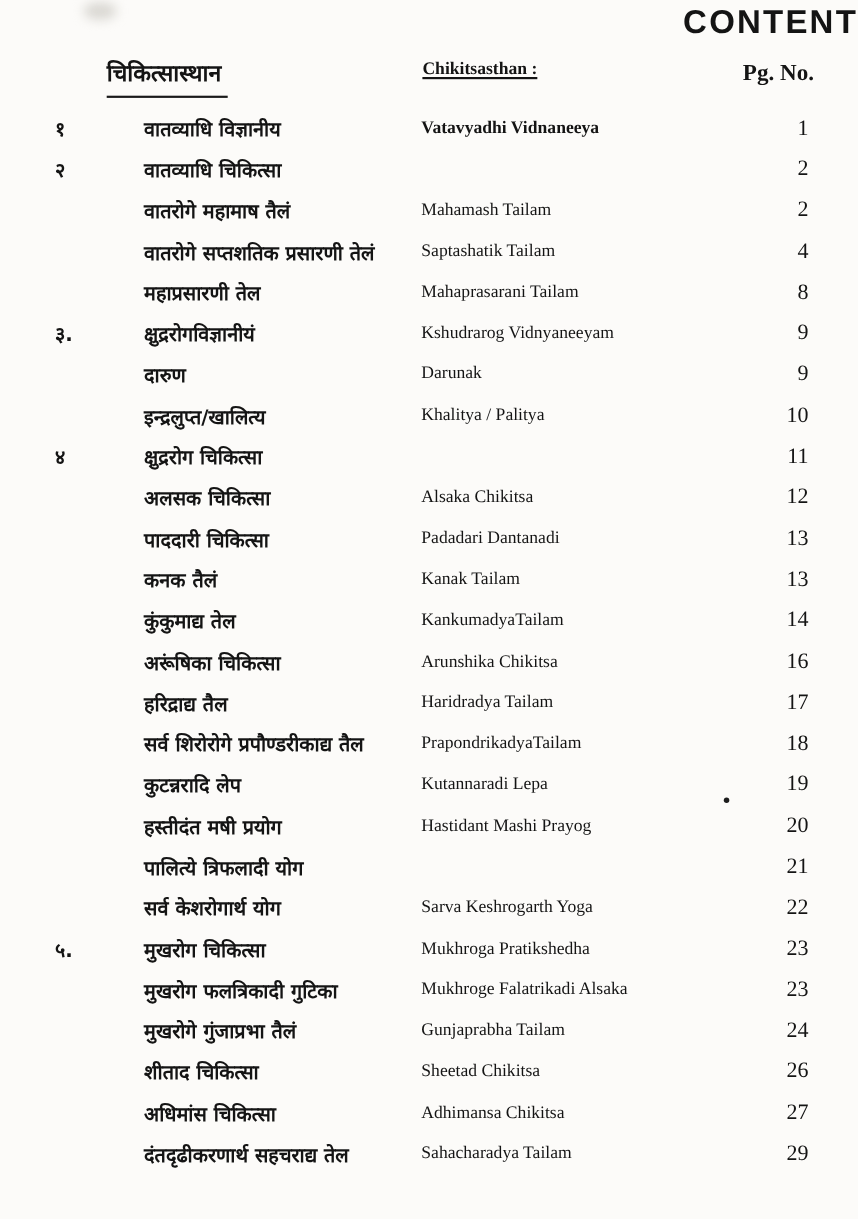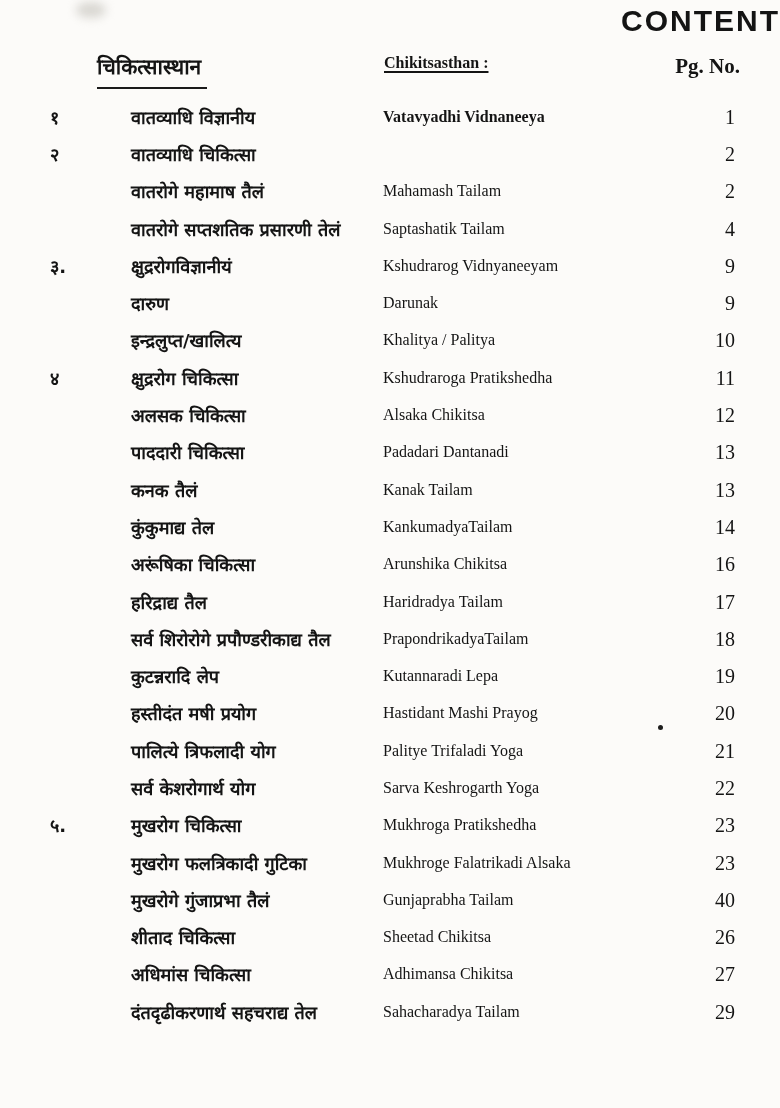--- a/index.html
+++ b/index.html
@@ -108,41 +108,46 @@
     <span class="en">Mahamash Tailam</span>
     <span class="pg">2</span>
   </div>
       <div class="row">
     <span class="sr"></span>
     <span class="dev">वातरोगे सप्तशतिक प्रसारणी तेलं</span>
     <span class="en">Saptashatik Tailam</span>
     <span class="pg">4</span>
   </div>
       <div class="row">
+    <span class="sr"></span>
+    <span class="dev">महाप्रसारणी तेल</span>
+    <span class="en">Mahaprasarani Tailam</span>
+    <span class="pg">8</span>
+  </div>
+      <div class="row">
     <span class="sr">३.</span>
     <span class="dev">क्षुद्ररोगविज्ञानीयं</span>
     <span class="en">Kshudrarog Vidnyaneeyam</span>
     <span class="pg">9</span>
   </div>
       <div class="row">
     <span class="sr"></span>
     <span class="dev">दारुण</span>
     <span class="en">Darunak</span>
     <span class="pg">9</span>
   </div>
       <div class="row">
     <span class="sr"></span>
     <span class="dev">इन्द्रलुप्त/खालित्य</span>
     <span class="en">Khalitya / Palitya</span>
     <span class="pg">10</span>
   </div>
       <div class="row">
     <span class="sr">४</span>
     <span class="dev">क्षुद्ररोग चिकित्सा</span>
-    <span class="en">Kshudraroga Pratikshedha</span>
     <span class="pg">11</span>
   </div>
       <div class="row">
     <span class="sr"></span>
     <span class="dev">अलसक चिकित्सा</span>
     <span class="en">Alsaka Chikitsa</span>
     <span class="pg">12</span>
   </div>
       <div class="row">
     <span class="sr"></span>
@@ -188,21 +193,20 @@
   </div>
       <div class="row">
     <span class="sr"></span>
     <span class="dev">हस्तीदंत मषी प्रयोग</span>
     <span class="en">Hastidant Mashi Prayog</span>
     <span class="pg">20</span>
   </div>
       <div class="row">
     <span class="sr"></span>
     <span class="dev">पालित्ये त्रिफलादी योग</span>
-    <span class="en">Palitye Trifaladi Yoga</span>
     <span class="pg">21</span>
   </div>
       <div class="row">
     <span class="sr"></span>
     <span class="dev">सर्व केशरोगार्थ योग</span>
     <span class="en">Sarva Keshrogarth Yoga</span>
     <span class="pg">22</span>
   </div>
       <div class="row">
     <span class="sr">५.</span>
@@ -213,21 +217,21 @@
       <div class="row">
     <span class="sr"></span>
     <span class="dev">मुखरोग फलत्रिकादी गुटिका</span>
     <span class="en">Mukhroge Falatrikadi Alsaka</span>
     <span class="pg">23</span>
   </div>
       <div class="row">
     <span class="sr"></span>
     <span class="dev">मुखरोगे गुंजाप्रभा तैलं</span>
     <span class="en">Gunjaprabha Tailam</span>
-    <span class="pg">40</span>
+    <span class="pg">24</span>
   </div>
       <div class="row">
     <span class="sr"></span>
     <span class="dev">शीताद  चिकित्सा</span>
     <span class="en">Sheetad Chikitsa</span>
     <span class="pg">26</span>
   </div>
       <div class="row">
     <span class="sr"></span>
     <span class="dev">अधिमांस चिकित्सा</span>

